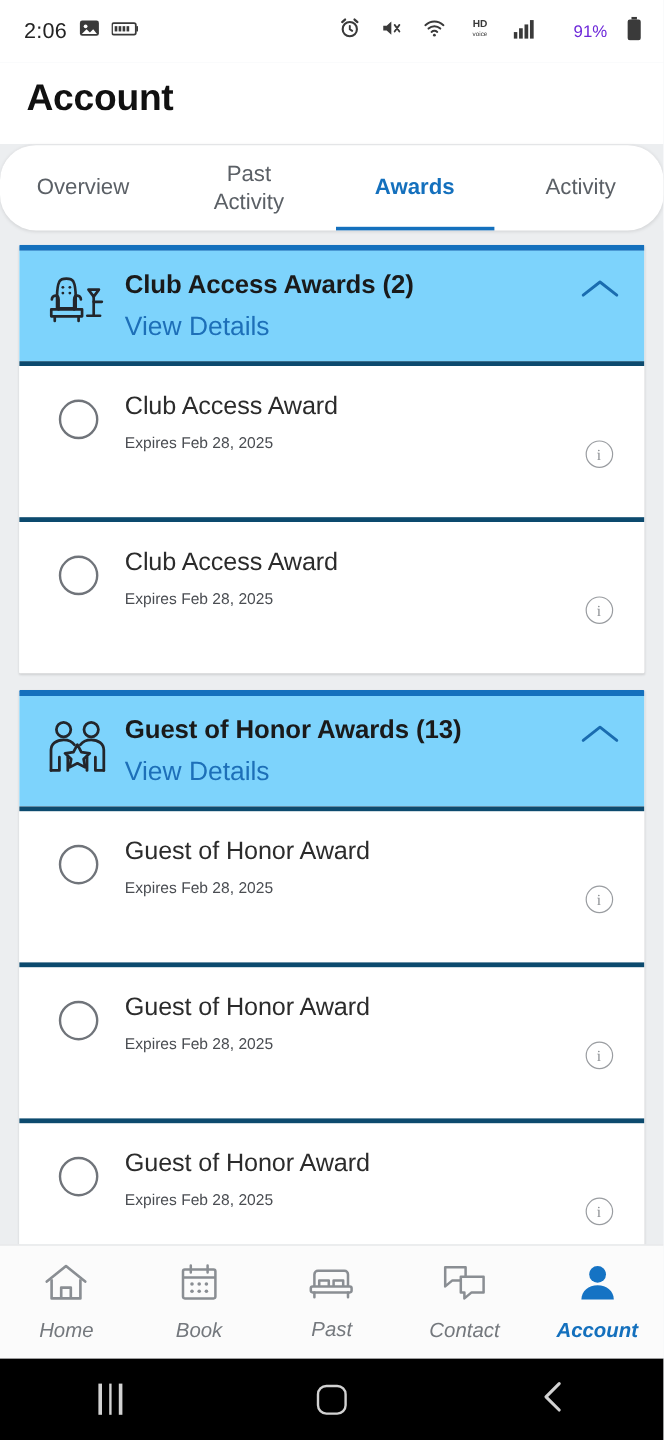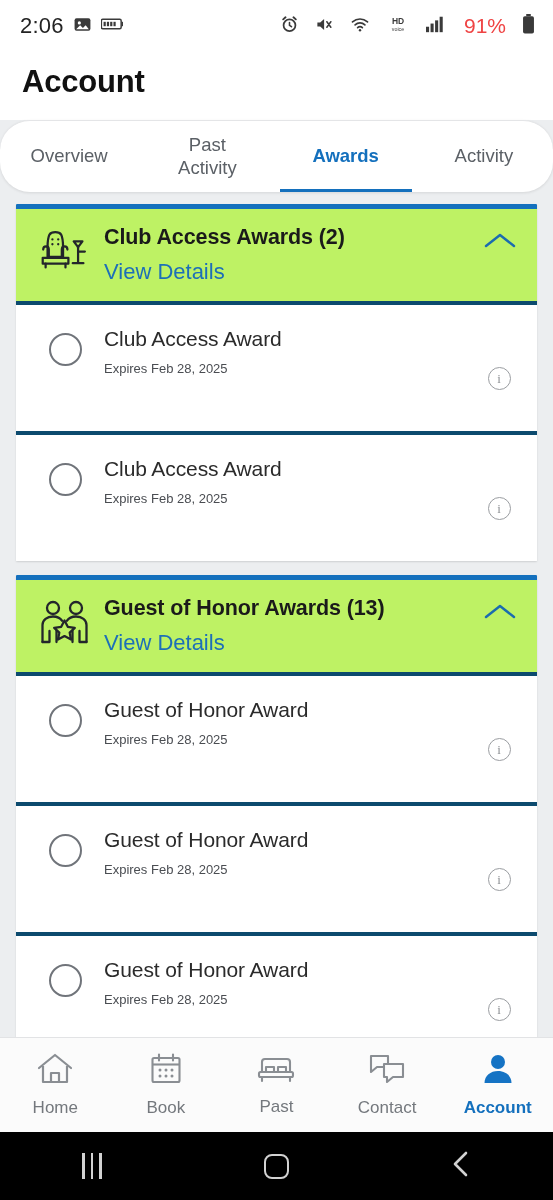--- a/index.html
+++ b/index.html
@@ -22,24 +22,24 @@
   
   .status-bar {
     height: 52px;
     background: #ffffff;
     display: flex;
     align-items: center;
     padding: 0 18px 0 20px;
     flex: 0 0 auto;
   }
   .status-left { display: flex; align-items: center; gap: 9px; }
-  .status-time { font-size: 22px; color: #232323; letter-spacing: .2px; }
+  .status-time { font-size: 18px; color: #232323; letter-spacing: .2px; }
   .status-right { margin-left: auto; display: flex; align-items: center; gap: 16px; }
   .sicon { display: block; }
-  .battery-pct { font-size: 21px; color: #ef4444; margin-left: 2px; }
+  .battery-pct { font-size: 14px; color: #6d28d9; margin-left: 14px; }
 
   
   .page-title-bar {
     background: #ffffff;
     padding: 12px 22px 20px 22px;
     flex: 0 0 auto;
   }
   .page-title {
     font-size: 31px;
     font-weight: bold;
@@ -92,21 +92,21 @@
     border-radius: 1px;
     box-shadow: 0 1px 2px rgba(0,0,0,0.13);
     overflow: hidden;
   }
   .card-topbar { height: 5px; background: #1470bd; }
 
   .card-header {
     display: flex;
     align-items: flex-start;
     padding: 14px 16px 16px 18px;
-    background: #bef264;
+    background: #7dd3fc;
     position: relative;
     min-height: 90px;
   }
   .card-header-icon {
     width: 62px;
     flex: 0 0 62px;
     display: flex;
     align-items: center;
     justify-content: center;
     padding-top: 4px;
@@ -190,20 +190,21 @@
 
   
   .bottom-nav {
     flex: 0 0 auto;
     height: 95px;
     background: #fbfbfb;
     border-top: 1px solid #e2e3e5;
     display: flex;
     align-items: center;
     z-index: 4;
+    font-style: italic;
   }
   .nav-item {
     flex: 1 1 0;
     display: flex;
     flex-direction: column;
     align-items: center;
     gap: 8px;
   }
   .nav-label { font-size: 17px; color: #74787d; }
   .nav-item.active .nav-label { color: #1470bd; font-weight: bold; }

